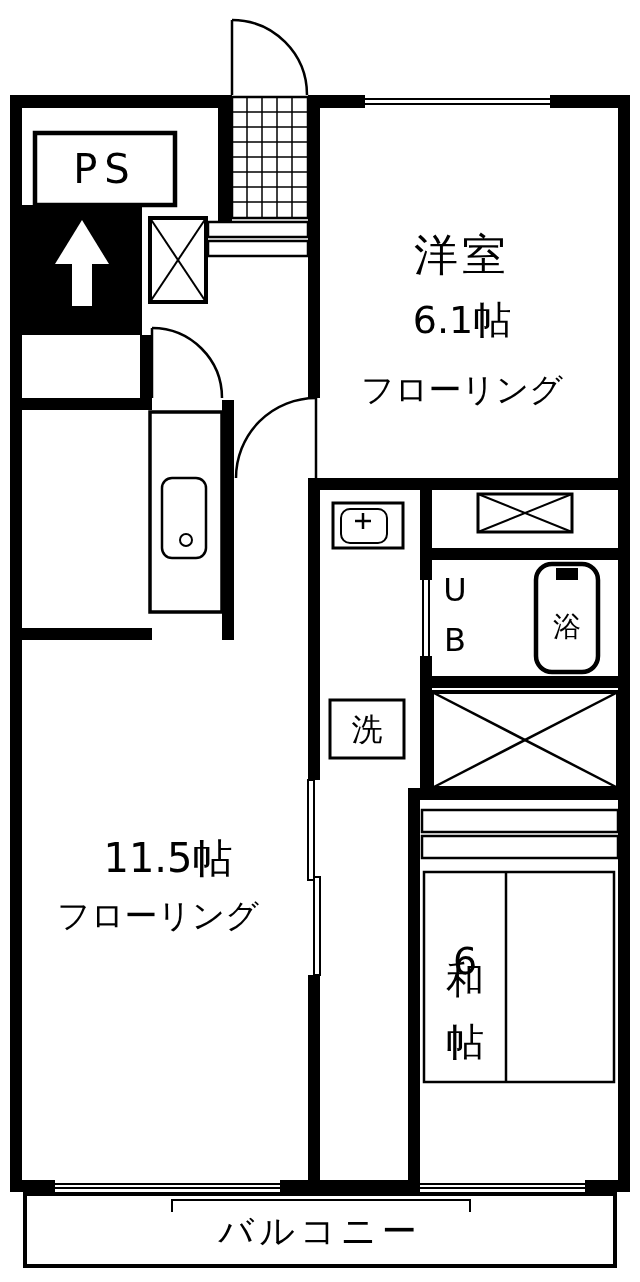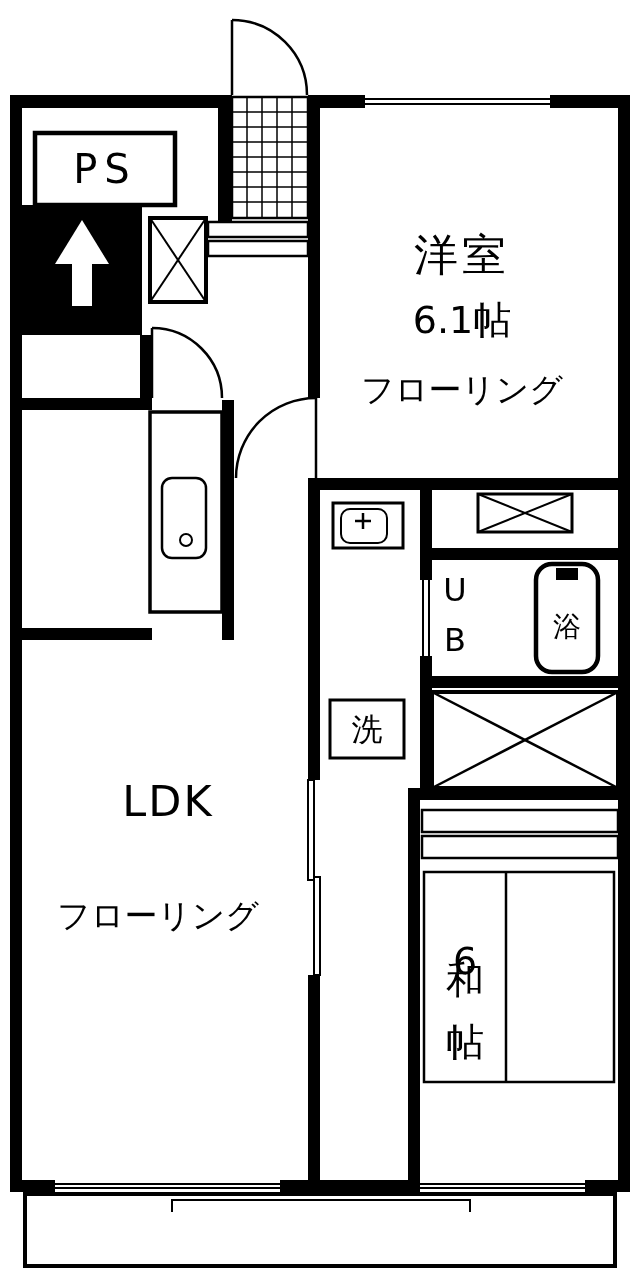--- a/index.html
+++ b/index.html
@@ -182,18 +182,19 @@
 
   <div class="lbl yo-name">洋室</div>
   <div class="lbl yo-size">6.1帖</div>
   <div class="lbl yo-floor">フローリング</div>
 
   <div class="lbl vert ub-lbl">UB</div>
   <div class="lbl bath-lbl">浴</div>
 
   <div class="lbl laundry-lbl">洗</div>
 
-  <div class="lbl ldk-name">LDK</div>
+  <div class="lbl ldk-size">11.5帖</div>
   <div class="lbl ldk-floor">フローリング</div>
 
   <div class="lbl vert wa-lbl">和6帖</div>
 
+  <div class="lbl balcony-lbl">バルコニー</div>
 </div>
 
 </body></html>

